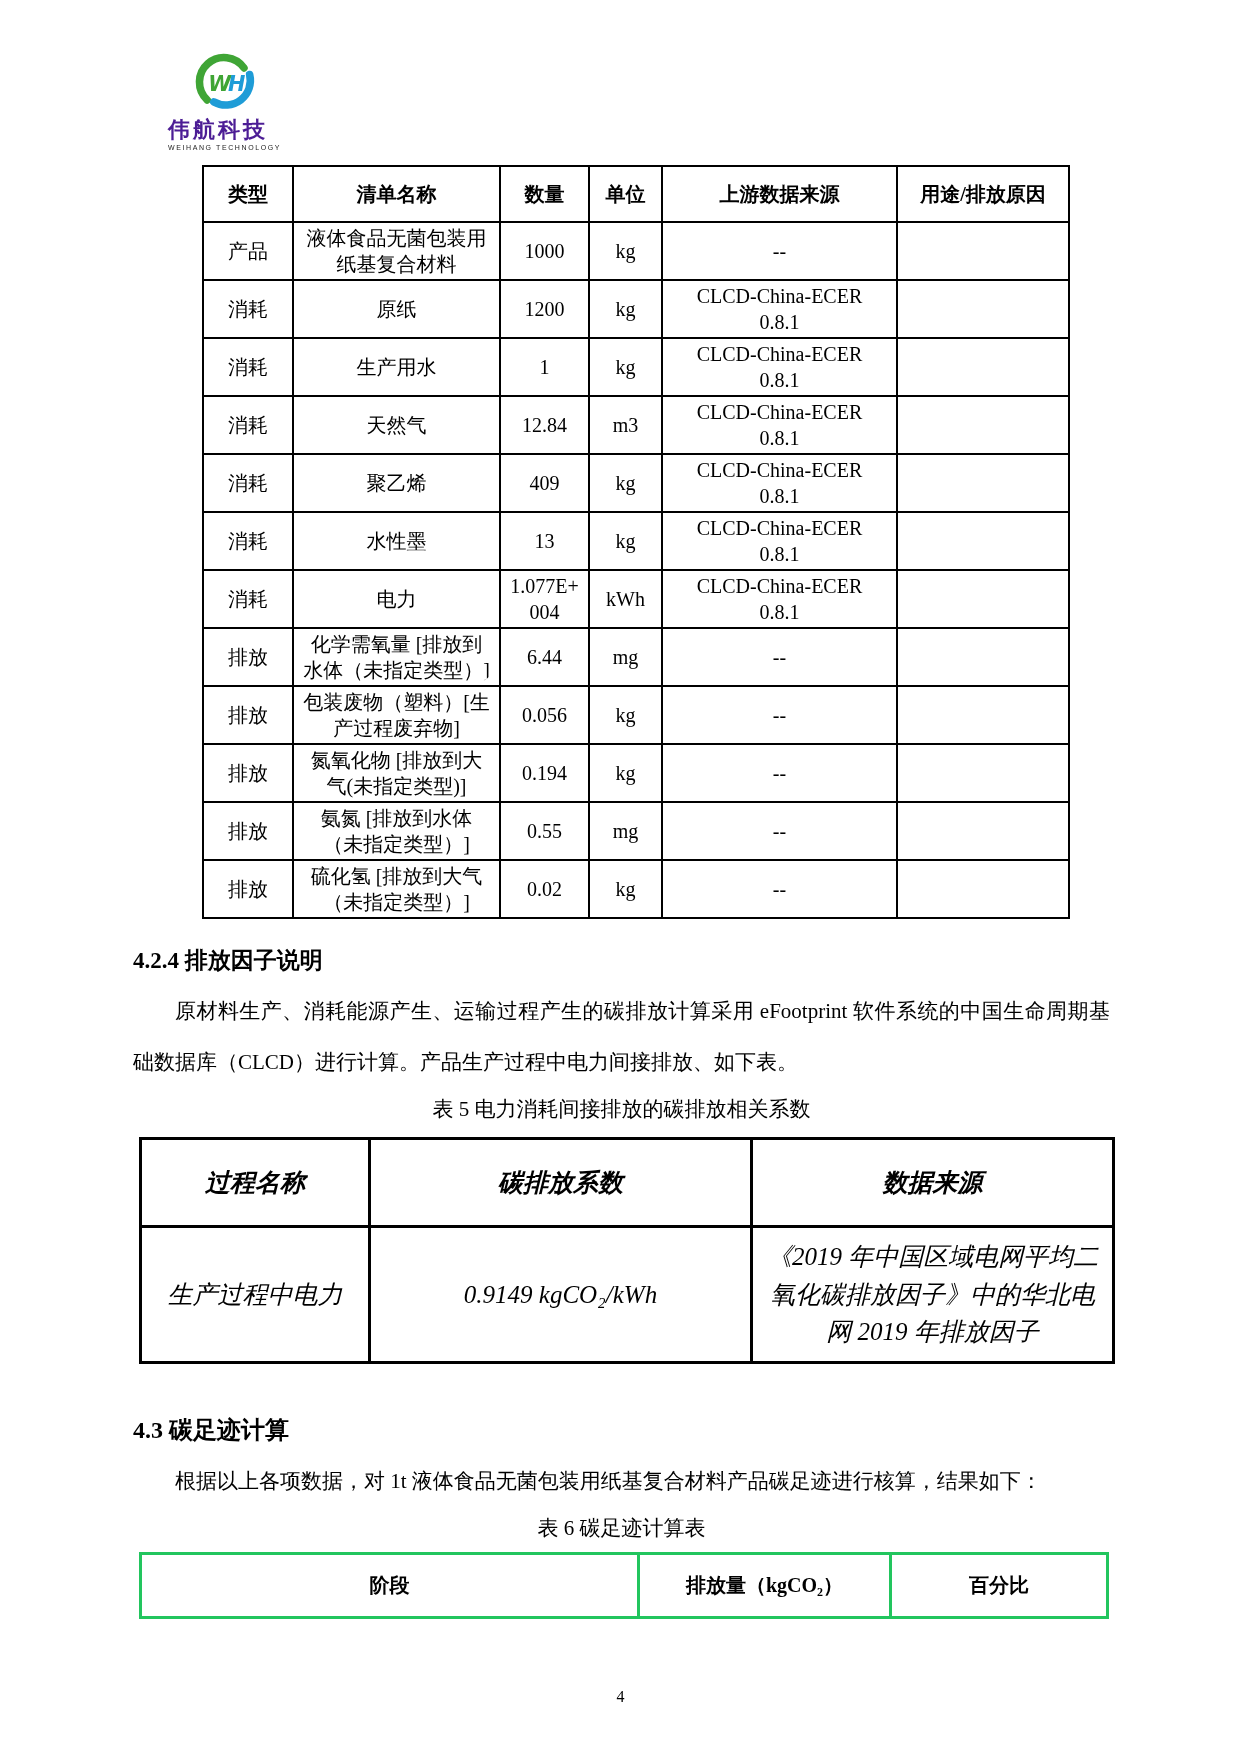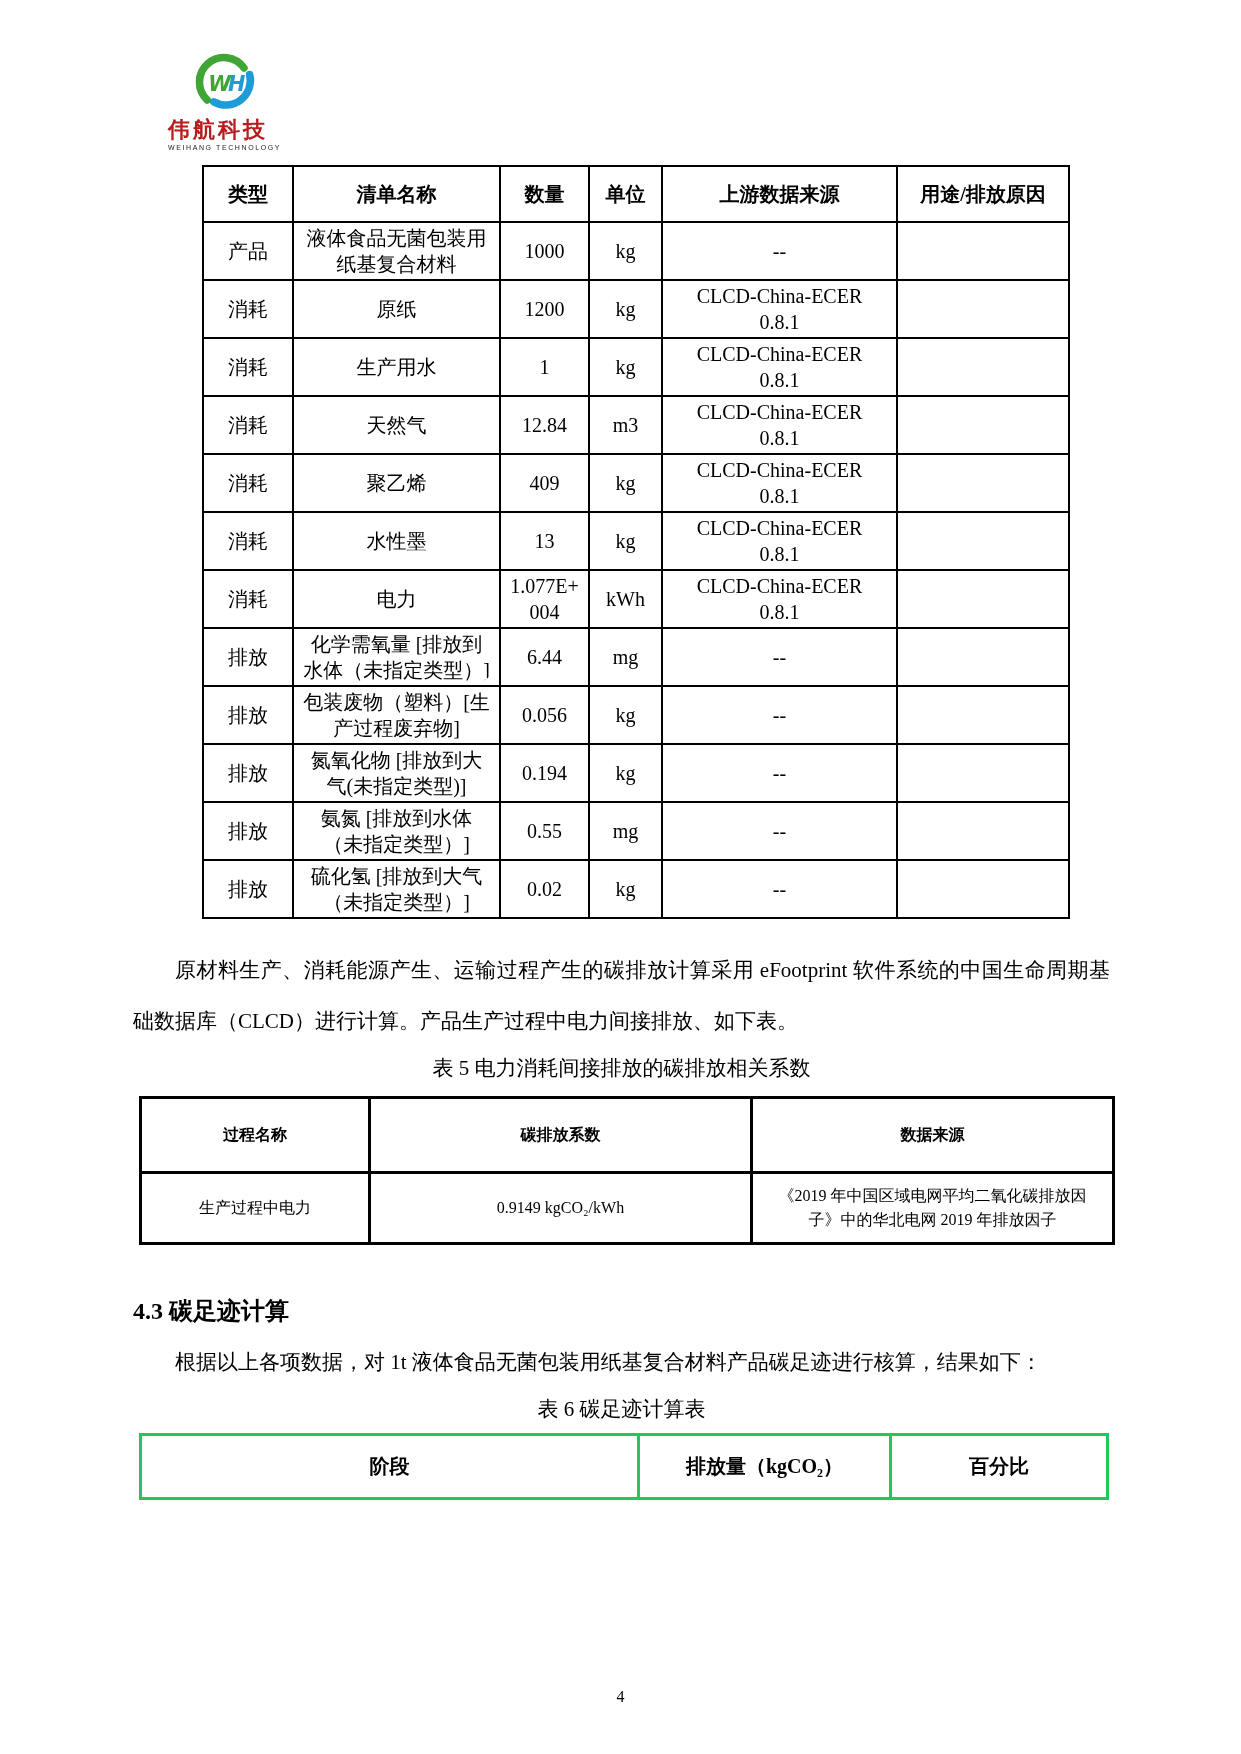--- a/index.html
+++ b/index.html
@@ -10,21 +10,21 @@
     background:#ffffff;
     font-family:"Liberation Serif","DejaVu Serif",serif;
     color:#000;
     overflow:hidden;
   }
   
   .logo { margin:50px 0 0 168px; width:140px; }
   .logo-mark { display:block; margin-left:26px; }
   .brand-cn {
     font-size:22px; font-weight:bold; letter-spacing:3px;
-    color:#b91c1c; line-height:1.1; margin-top:2px;
+    color:#4c1d95; line-height:1.1; margin-top:2px;
     font-family:"Liberation Sans","DejaVu Sans",sans-serif;
   }
   .brand-en {
     font-size:7px; letter-spacing:1.6px; color:#222;
     font-family:"Liberation Sans","DejaVu Sans",sans-serif;
     margin-top:2px; white-space:nowrap;
   }
   
   table { border-collapse:collapse; table-layout:fixed; background:#fff; }
   td, th { vertical-align:middle; text-align:center; overflow:hidden; }
@@ -40,21 +40,21 @@
   .h424 { font-size:23px; font-weight:bold; margin:0; }
   .h43  { font-size:24px; font-weight:bold; margin:50px 0 0 0; }
   .para {
     font-size:21px; line-height:2.4; text-align:justify;
     text-indent:2em; margin:10px 0 0 0;
   }
   .tcaption {
     font-size:21px; font-weight:normal; text-align:center;
     margin:8px 0 0 0;
   }
-  .t5 { margin:14px 0 12px 6px; width:973px; font-size:16px; }
+  .t5 { margin:14px 0 12px 6px; width:973px; font-size:25px;font-style:italic; }
   .t5 th, .t5 td { border:3px solid #000; line-height:1.5; }
   .t5 th { font-weight:bold; padding:24px 4px; }
   .t5 td { padding:10px 10px; }
   .t6 { margin:10px 0 0 6px; width:967px; font-size:20px; }
   .t6 th { border:3px solid #22c55e; font-weight:bold; padding:17px 4px; }
   
   .pagenum {
     position:absolute; left:0; bottom:48px; width:100%;
     text-align:center; font-size:16px;
   }
@@ -187,20 +187,21 @@
       <td class="qty">0.02</td>
       <td class="unit">kg</td>
       <td class="src">--</td>
       <td class="pur"></td>
     </tr>
   </tbody>
     </table>
 
   <div class="content">
 
+    <h3 class="h424">4.2.4 排放因子说明</h3>
     <p class="para">原材料生产、消耗能源产生、运输过程产生的碳排放计算采用 eFootprint 软件系统的中国生命周期基础数据库（CLCD）进行计算。产品生产过程中电力间接排放、如下表。</p>
 
     <p class="tcaption">表 5 电力消耗间接排放的碳排放相关系数</p>
     <table class="t5">
       <colgroup>
         <col style="width:229px">
           <col style="width:382px">
           <col style="width:362px">
       </colgroup>
       <tbody>

